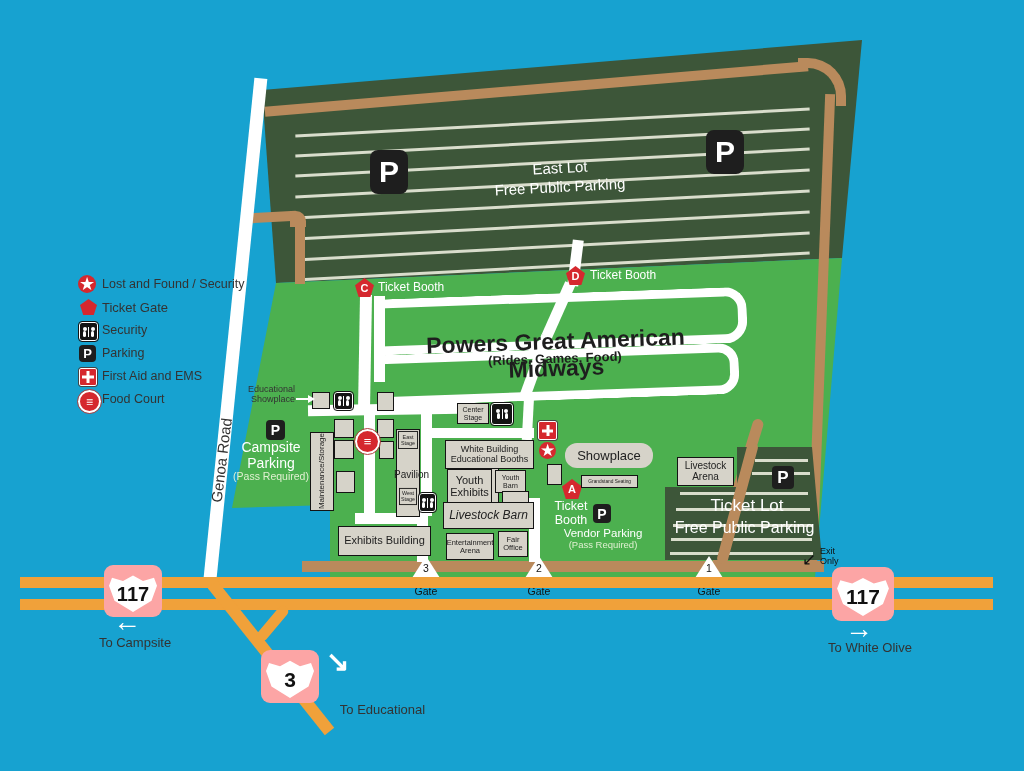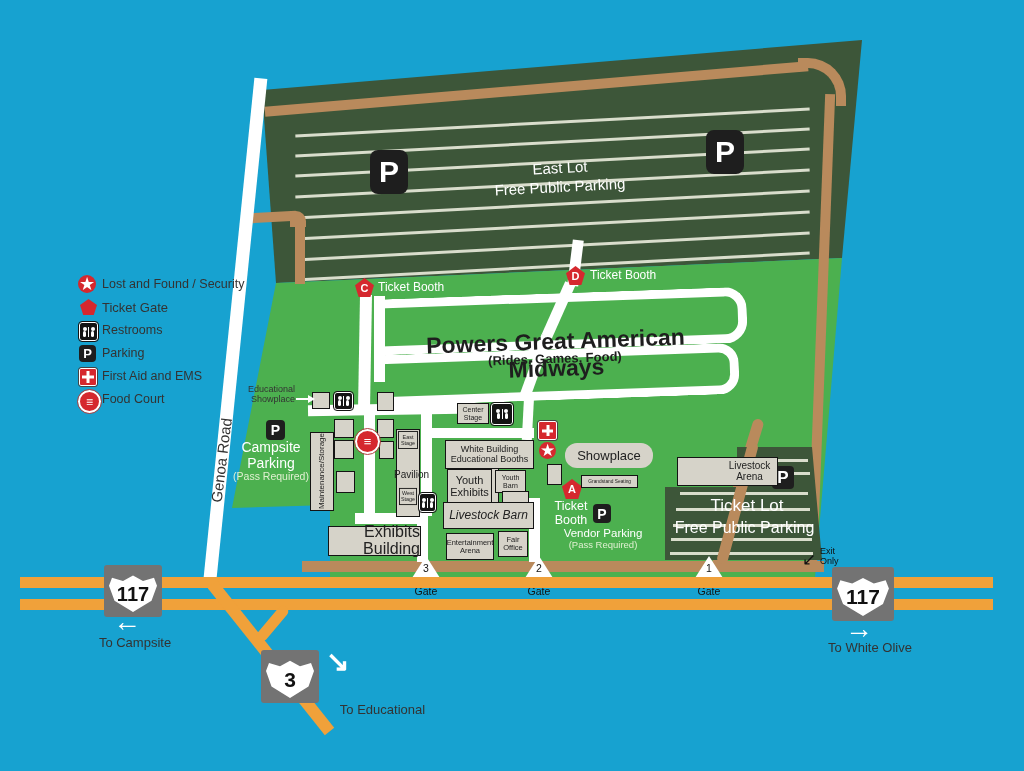--- a/index.html
+++ b/index.html
@@ -26,21 +26,21 @@
   .fig{display:block;width:3px;height:6px;background:#fff;border-radius:1.5px;position:relative;margin-top:4px;}
   .fig::before{content:"";position:absolute;top:-4px;left:-0.5px;width:4px;height:4px;background:#fff;border-radius:50%;}
   .wcdiv{width:1px;height:10px;background:#fff;}
   .aid{position:absolute;background:#d5282e;border:1px solid #fff;outline:1px solid #444;border-radius:2px;}
   .aid::before{content:"";position:absolute;left:50%;top:15%;width:3px;height:70%;background:#fff;transform:translateX(-50%);}
   .aid::after{content:"";position:absolute;top:50%;left:15%;height:3px;width:70%;background:#fff;transform:translateY(-50%);}
   .food{position:absolute;background:#d5282e;border:2px solid #fff;border-radius:50%;outline:1px solid #b04040;
         color:#fff;display:flex;align-items:center;justify-content:center;font-weight:bold;}
   .lf{position:absolute;background:#d5282e;border-radius:50%;color:#fff;display:flex;
       align-items:center;justify-content:center;overflow:visible;}
-  .shield{position:absolute;background:#737373;border-radius:3px;}
+  .shield{position:absolute;background:#fca5a5;border-radius:9px;}
   .shield .sw{position:absolute;inset:4px;background:#fff;
       clip-path:polygon(8% 20%,30% 27%,50% 15%,70% 27%,92% 20%,98% 38%,87% 72%,50% 98%,13% 72%,2% 38%);
       display:flex;align-items:center;justify-content:center;color:#111;font-weight:bold;}
   .gate{position:absolute;width:0;height:0;border-left:14px solid transparent;
         border-right:14px solid transparent;border-bottom:22px solid #fff;}
   .warrow{position:absolute;color:#fff;font-weight:bold;line-height:1;}
 </style>
 </head>
 <body>
 
@@ -171,36 +171,36 @@
   <div class="bldg" style="left:447px;top:469px;width:43px;height:33px;font-size:11px;">
     <span>Youth
 Exhibits</span></div>
   <div class="bldg" style="left:495px;top:470px;width:29px;height:21px;font-size:7px;">
     <span>Youth
 Barn</span></div>
   <div class="bldg" style="left:502px;top:491px;width:25px;height:12px;"></div>
   <div class="bldg" style="left:443px;top:502px;width:89px;height:25px;font-size:12px;font-style:italic;">
     <span>Livestock Barn</span></div>
 
-  <div class="bldg" style="left:328px;top:526px;width:91px;height:28px;font-size:16px;text-align:right;">
+  <div class="bldg" style="left:338px;top:526px;width:91px;height:28px;font-size:11px;">
     <span>Exhibits Building</span></div>
   <div class="bldg" style="left:446px;top:533px;width:46px;height:25px;font-size:7.5px;">
     <span>Entertainment
 Arena</span></div>
   <div class="bldg" style="left:498px;top:531px;width:28px;height:24px;font-size:7.5px;">
     <span>Fair
 Office</span></div>
 
   <div class="bldg nb" style="left:565px;top:443px;width:88px;height:25px;font-size:13px;">
     <span>Showplace</span></div>
   <div class="bldg" style="left:581px;top:475px;width:55px;height:11px;font-size:6px;border-width:1px;">
     <span style="transform:scale(0.8);white-space:nowrap;">Grandstand Seating</span></div>
   <div class="bldg" style="left:547px;top:464px;width:13px;height:19px;"></div>
 
-  <div class="bldg" style="left:677px;top:457px;width:55px;height:27px;font-size:10px;padding-left:44px;">
+  <div class="bldg" style="left:677px;top:457px;width:55px;height:27px;font-size:10px;">
     <span>Livestock
 Arena</span></div>
 
   <div class="wc" style="left:334px;top:392px;width:17px;height:16px;">
     <i class="fig"></i>
       <span class="wcdiv"></span>
       <i class="fig"></i>
     </div>
   <div class="wc" style="left:491px;top:403px;width:20px;height:20px;">
     <i class="fig"></i>
@@ -288,21 +288,21 @@
     <div class="dlbl" style="left:102px;top:278px;width:180px;font-size:12.5px;text-align:left;">Lost and Found / Security</div>
 
     <div class="pent" style="left:80px;top:299px;width:17px;height:16px;"></div>
     <div class="dlbl" style="left:102px;top:301px;width:180px;font-size:13px;text-align:left;">Ticket Gate</div>
 
     <div class="wc" style="left:79px;top:322px;width:17px;height:17px;">
         <i class="fig"></i>
         <span class="wcdiv"></span>
         <i class="fig"></i>
       </div>
-    <div class="dlbl" style="left:102px;top:324px;width:180px;font-size:12.5px;text-align:left;">Restrooms</div>
+    <div class="dlbl" style="left:102px;top:324px;width:180px;font-size:12.5px;text-align:left;">Security</div>
 
     <div class="pk" style="left:79px;top:345px;width:17px;height:17px;font-size:13px;">
         <span>P</span>
       </div>
     <div class="dlbl" style="left:102px;top:347px;width:180px;font-size:12.5px;text-align:left;">Parking</div>
 
     <div class="aid" style="left:79px;top:368px;width:16px;height:16px;"></div>
     <div class="dlbl" style="left:102px;top:370px;width:180px;font-size:12.5px;text-align:left;">First Aid and EMS</div>
 
     <div class="food" style="left:78px;top:390px;width:19px;height:19px;font-size:12px;">

